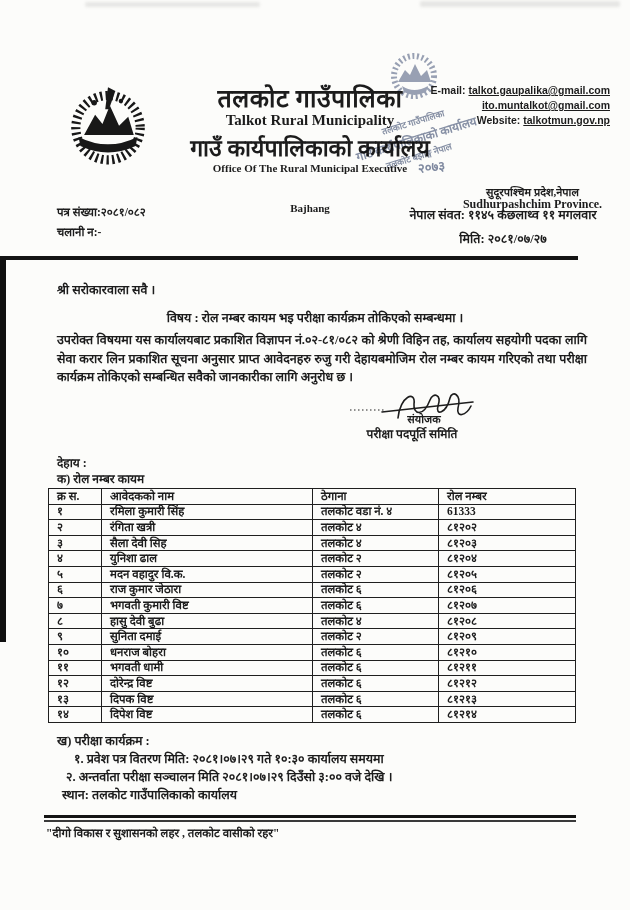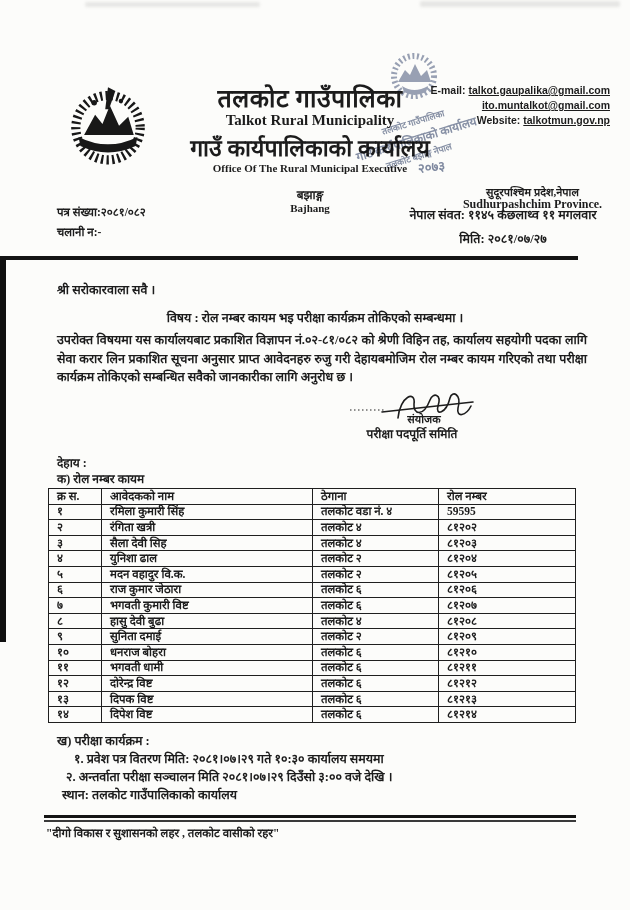--- a/index.html
+++ b/index.html
@@ -67,21 +67,20 @@
       <path d="M47 34 L50 10 L58 14 L51 34 Z" stroke="none"></path>
       <circle cx="35" cy="27" r="3" stroke="none"></circle>
       <circle cx="64" cy="25" r="2.4" stroke="none"></circle>
     </g>
   </svg>
 
   <div class="abs np center title-np1">तलकोट गाउँपालिका</div>
   <div class="abs b center title-en1">Talkot Rural Municipality</div>
   <div class="abs np center title-np2">गाउँ कार्यपालिकाको कार्यालय</div>
   <div class="abs b center title-en2">Office Of The Rural Municipal Executive</div>
-  <div class="abs np center district-np">बझाङ्ग</div>
   <div class="abs b center district-en">Bajhang</div>
 
   <svg class="abs stamp" viewBox="0 0 150 140">
     <g fill="#7b86a0" opacity=".9">
       <circle cx="62" cy="28" r="20" fill="none" stroke="#7b86a0" stroke-width="6" stroke-dasharray="2 2.6"></circle>
       <path d="M46 34 L53 22 L58 27 L63 16 L69 28 L75 22 L79 34 Z"></path>
       <path d="M50 38 Q62 46 76 38 L74 44 Q62 50 52 44 Z"></path>
     </g>
     <g fill="#5f6c8a" opacity=".88" transform="rotate(-17 75 90)" font-family="'Liberation Serif','DejaVu Serif',serif" font-weight="bold">
       <text x="34" y="74" font-size="9">तलकोट गाउँपालिका</text>
@@ -139,21 +138,21 @@
             <th>आवेदकको नाम</th>
             <th>ठेगाना</th>
             <th>रोल नम्बर</th>
           </tr>
       </thead>
       <tbody>
           <tr>
             <td>१</td>
             <td>रमिला कुमारी सिंह</td>
             <td>तलकोट वडा नं. ४</td>
-            <td>59595</td>
+            <td>61333</td>
           </tr>
           <tr>
             <td>२</td>
             <td>रंगिता खत्री</td>
             <td>तलकोट ४</td>
             <td>८१२०२</td>
           </tr>
           <tr>
             <td>३</td>
             <td>सैला देवी सिह</td>

